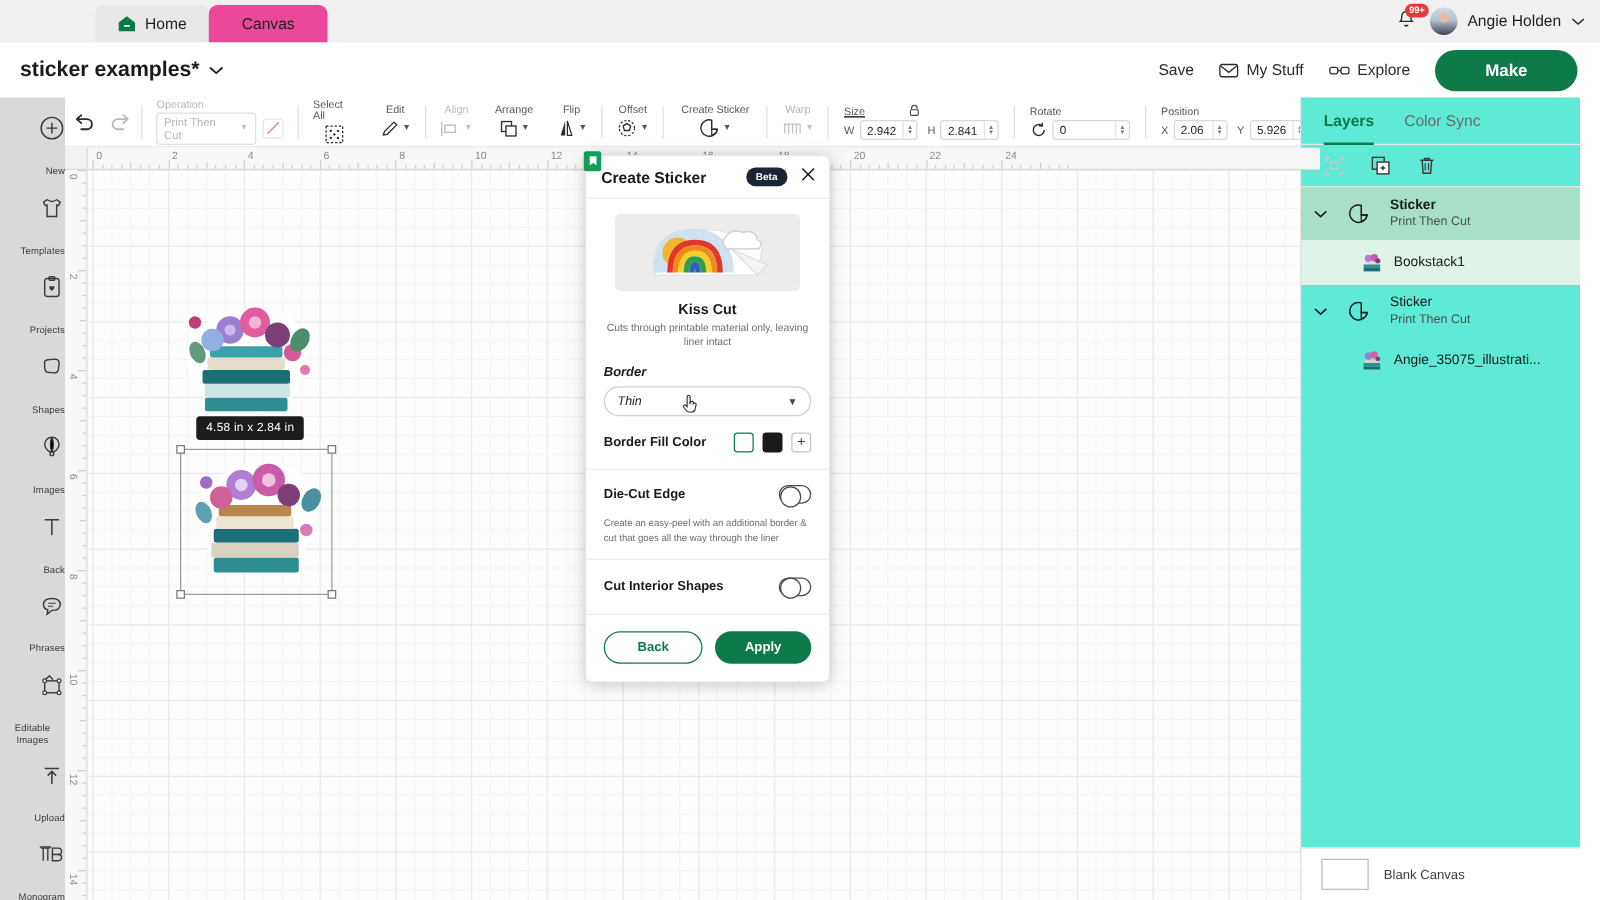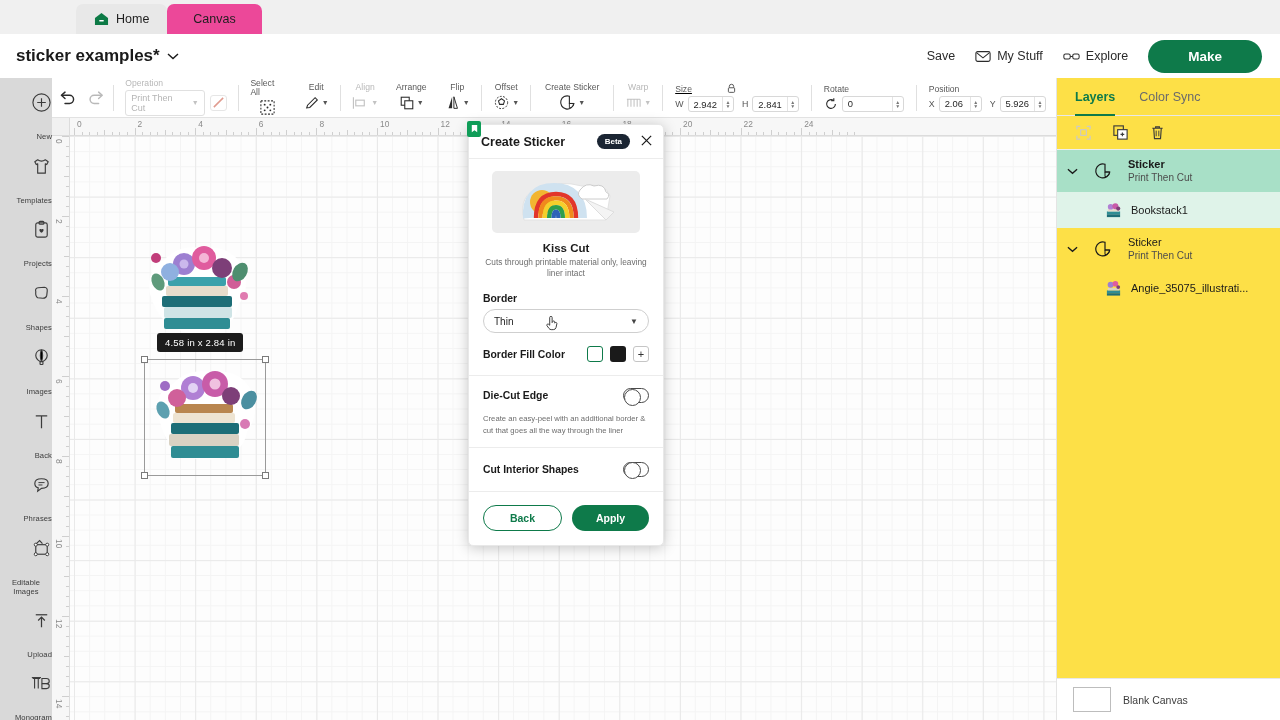--- a/index.html
+++ b/index.html
@@ -199,21 +199,21 @@
   }
   .cut-name {
     text-align: center; font-size: 11.5px; font-weight: 700; color: #1a1a1a;
     margin-top: 9px;
   }
   .cut-desc {
     text-align: center; font-size: 8.3px; color: #6d6d6d; margin-top: 3px;
     line-height: 1.35;
   }
   .sec-label { font-size: 10.4px; font-weight: 700; color: #1a1a1a; }
-  .border-sec { padding: 14px 14px 0; }
+  .border-sec { padding: 14px 14px 0; font-style: italic; }
   .select {
     margin-top: 5px; height: 24px; border: 1px solid #cfcfcf; border-radius: 13px;
     display: flex; align-items: center; padding: 0 10px; font-size: 10px;
     color: #222; position: relative; cursor: pointer;
   }
   .sel-caret { margin-left: auto; font-size: 8px; color: #444; }
   .cursor-hand { position: absolute; left: 62px; top: 6px; }
   .fill-row {
     display: flex; align-items: center; padding: 13px 14px 13px;
     border-bottom: 1px solid #ececec;
@@ -248,22 +248,22 @@
     cursor: pointer;
   }
   .btn-apply {
     flex: 1; height: 26px; border-radius: 14px; border: none;
     background: #0e7a4a; color: #fff; font-size: 10.5px; font-weight: 700;
     cursor: pointer;
   }
 
   
   .layers {
-    position: absolute; top: 78px; right: 0; width: 224px; height: 642px;
-    background: #fde047; border-left: 1px solid #e4e4e4;
+    position: absolute; top: 78px; right: 16px; width: 224px; height: 642px;
+    background: #5eead4; border-left: 1px solid #e4e4e4;
   }
   .ltabs { display: flex; height: 38px; padding: 0 18px; gap: 24px;
            border-bottom: 1px solid #e8e8e8; }
   .ltab {
     font-size: 12.5px; color: #6b6b6b; display: flex; align-items: center;
     cursor: pointer; position: relative;
   }
   .ltab.on { color: #0e7a4a; font-weight: 700; }
   .ltab.on::after {
     content:""; position:absolute; left:0; right:0; bottom:-1px; height:2.5px;
@@ -302,20 +302,34 @@
   <div class="tabbar">
     <div class="tab home">
       <svg class="home-ico" viewBox="0 0 16 15">
         <path d="M8 1 L15 6.5 L15 14 L1 14 L1 6.5 Z" fill="#0d7a46"></path>
         <rect x="5.5" y="8.5" width="5" height="1.6" rx=".6" fill="#fff"></rect>
       </svg>
       <span>Home</span>
     </div>
     <div class="tab active">
       <span>Canvas</span>
+    </div>
+    <div class="topright">
+      <div class="bell-wrap">
+        <svg width="18" height="18" viewBox="0 0 20 20">
+          <path d="M10 2.5c-2.5 0-4 1.9-4 4.3 0 3.4-1.2 4.4-1.2 4.4h10.4s-1.2-1-1.2-4.4c0-2.4-1.5-4.3-4-4.3z" fill="none" stroke="#2b2b2b" stroke-width="1.2"></path>
+          <path d="M8.4 14.2a1.7 1.7 0 0 0 3.2 0" fill="none" stroke="#2b2b2b" stroke-width="1.2"></path>
+        </svg>
+        <span class="badge">99+</span>
+      </div>
+      <div class="avatar"></div>
+      <span class="username">Angie Holden</span>
+      <svg width="11" height="8" viewBox="0 0 12 8">
+        <path d="M1 2 L6 6.5 L11 2" fill="none" stroke="#2b2b2b" stroke-width="1.3"></path>
+      </svg>
     </div>
   </div>
 
   <div class="projbar">
     <div class="projtitle">
       <span>sticker examples*</span>
       <svg width="12" height="8" viewBox="0 0 12 8">
         <path d="M1 2 L6 6.5 L11 2" fill="none" stroke="#1a1a1a" stroke-width="1.4"></path>
       </svg>
     </div>

